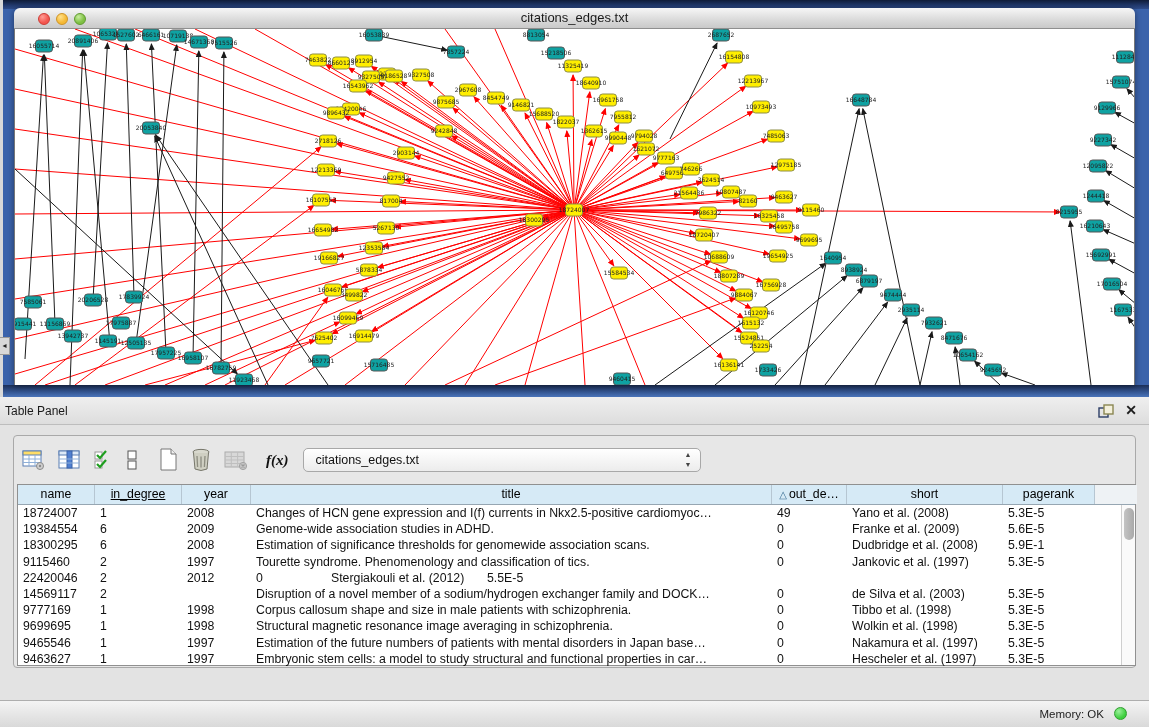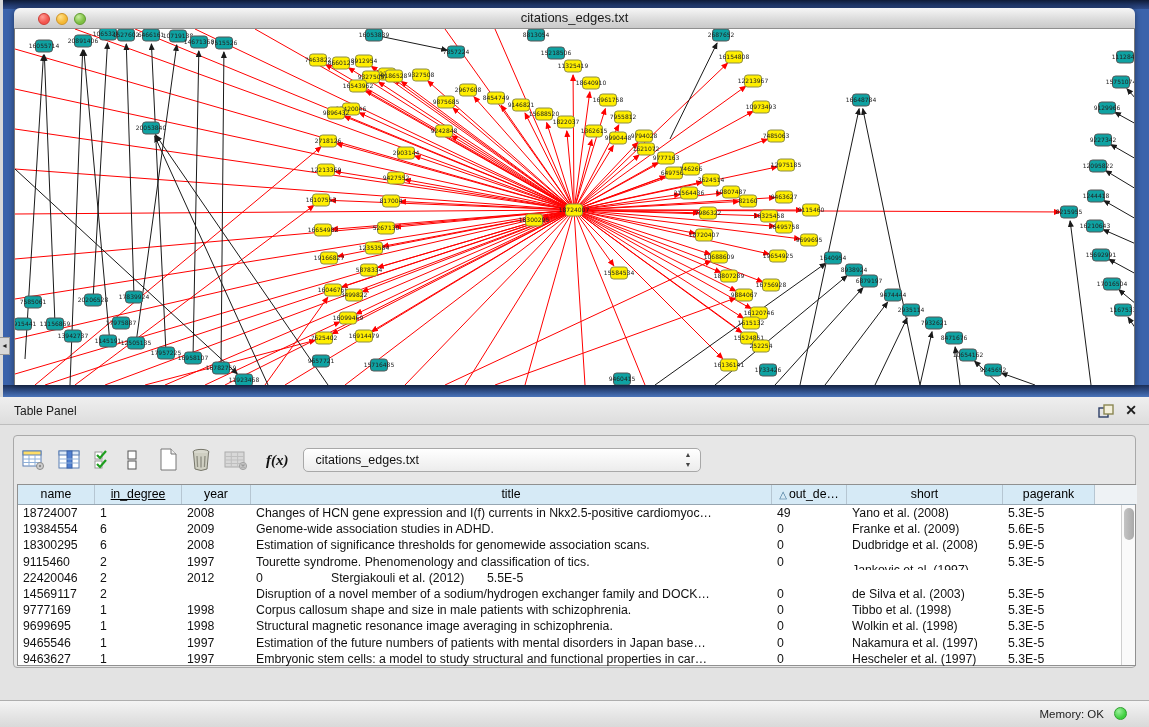--- a/index.html
+++ b/index.html
@@ -36,21 +36,21 @@
   #net-svg line.red   { stroke:#ff0000; stroke-width:1; }
   #net-svg line.black { stroke:#1a1a1a; stroke-width:1; }
   #net-svg rect.n0 { fill:#ffee00; stroke:#8d8d45; stroke-width:1; }
   #net-svg rect.n1 { fill:#0fa2a2; stroke:#555; stroke-width:1; }
   #net-svg text { font-family:"DejaVu Sans",sans-serif; font-size:6px; fill:#222; }
 
   
   #table-panel { position:absolute; left:0; top:397px; width:1149px; height:303px; background:#e3e3e3; }
   #panel-header { position:absolute; left:0; top:0; width:100%; height:28px;
              background:linear-gradient(180deg,#efefef,#dddddd); border-bottom:1px solid #bdbdbd; }
-  #panel-title { position:absolute; left:14px; top:7px; font-size:12px; color:#1a1a1a; }
+  #panel-title { position:absolute; left:5px; top:7px; font-size:12px; color:#1a1a1a; }
   #panel-float { position:absolute; right:34px; top:7px; width:17px; height:15px; }
   #panel-close { position:absolute; right:12px; top:5px; font-size:14px; font-weight:bold; color:#1c1c1c; line-height:16px; }
 
   #panel-box { position:absolute; left:13px; top:38px; width:1123px; height:233px;
              background:#e7e7e7; border:1px solid #a9a9a9; border-radius:4px; }
   #toolbar { position:absolute; left:8px; top:6px; height:36px; width:1100px; display:flex; align-items:center; }
   .tb-icon { margin-right:12px; display:inline-block; }
   .fx { font-family:"Liberation Serif",serif; font-style:italic; font-weight:bold;
         font-size:15px; color:#111; margin:0 14px 0 6px; }
   #combo { position:relative; width:398px; height:24px; border:1px solid #a8a8a8; border-radius:5px;
@@ -874,29 +874,29 @@
               <div class="gcell" style="width: 156px;">Franke et al. (2009)</div>
               <div class="gcell" style="width: 92px;">5.6E-5</div>
             </div>
             <div class="grow">
               <div class="gcell" style="width: 77px;">18300295</div>
               <div class="gcell" style="width: 87px;">6</div>
               <div class="gcell" style="width: 69px;">2008</div>
               <div class="gcell" style="width: 521px;">Estimation of significance thresholds for genomewide association scans.</div>
               <div class="gcell" style="width: 75px;">0</div>
               <div class="gcell" style="width: 156px;">Dudbridge et al. (2008)</div>
-              <div class="gcell" style="width: 92px;">5.9E-5</div>
+              <div class="gcell" style="width: 92px;">5.9E-1</div>
             </div>
             <div class="grow">
               <div class="gcell" style="width: 77px;">9115460</div>
               <div class="gcell" style="width: 87px;">2</div>
               <div class="gcell" style="width: 69px;">1997</div>
               <div class="gcell" style="width: 521px;">Tourette syndrome. Phenomenology and classification of tics.</div>
               <div class="gcell" style="width: 75px;">0</div>
-              <div class="gcell" style="width: 156px; margin-top: 8px;">Jankovic et al. (1997)</div>
+              <div class="gcell" style="width: 156px;">Jankovic et al. (1997)</div>
               <div class="gcell" style="width: 92px;">5.3E-5</div>
             </div>
             <div class="grow">
               <div class="gcell" style="width: 77px;">22420046</div>
               <div class="gcell" style="width: 87px;">2</div>
               <div class="gcell" style="width: 69px;">2012</div>
               <div class="gcell" style="width: 75px;">0</div>
               <div class="gcell" style="width: 156px;">Stergiakouli et al. (2012)</div>
               <div class="gcell" style="width: 92px;">5.5E-5</div>
             </div>

